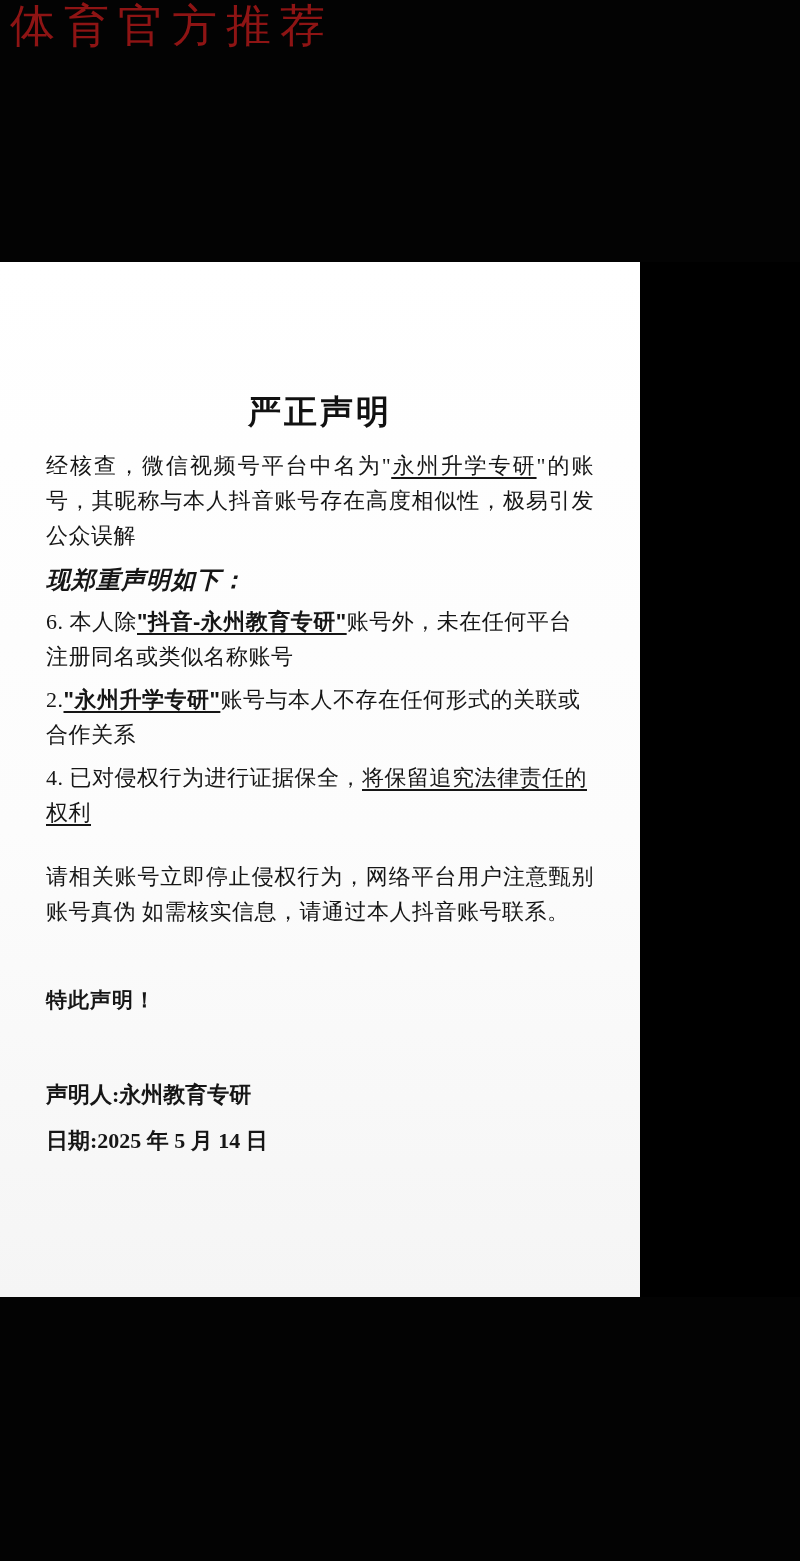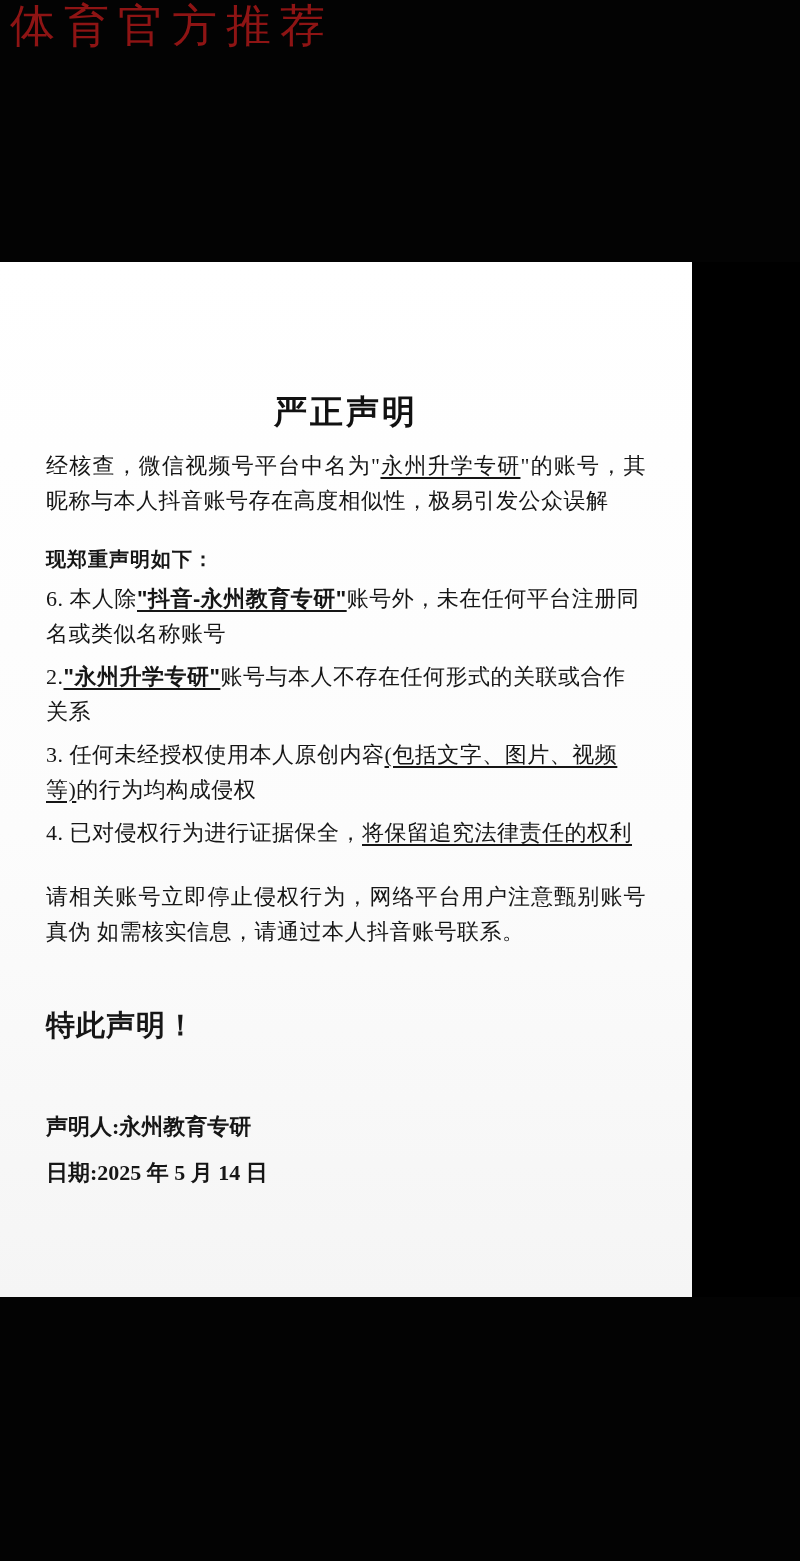--- a/index.html
+++ b/index.html
@@ -26,21 +26,21 @@
     font-size: 45px;
     font-weight: 400;
     color: #8e1414;
     letter-spacing: 9px;
     white-space: nowrap;
   }
   
   .paper {
     position: absolute;
     left: 0; top: 262px;
-    width: 692px; height: 1035px;
+    width: 640px; height: 1035px;
     background: linear-gradient(180deg, #ffffff 0%, #fcfcfc 55%, #f5f5f5 100%);
     color: #161616;
   }
   .paper-inner {
     position: relative;
     padding: 0 46px;
   }
   .doc-title {
     margin-top: 128px;
     text-align: center;
@@ -53,40 +53,41 @@
   .para {
     font-size: 22px;
     line-height: 35px;
     text-align: justify;
     letter-spacing: 0.5px;
   }
   .p1 { margin-top: 80px; }
   .p2 { margin-top: 13px; }
   .p3 { margin-top: 29px; }
   .declare-heading {
-    margin-top: 28px;
-    font-size: 20px;
+    margin-top: 11px;
+    font-size: 24px;
     font-weight: 700;
     font-family: "Liberation Sans", sans-serif;
     letter-spacing: 1px;
+    font-style: italic;
   }
   .item {
     margin-top: 8px;
     font-size: 22px;
     line-height: 35px;
     letter-spacing: 0.5px;
   }
   .u { text-decoration: underline; text-underline-offset: 4px; }
   .b {
     font-weight: 700;
     font-family: "Liberation Sans", sans-serif;
   }
   .closing {
     margin-top: 57px;
-    font-size: 29px;
+    font-size: 21px;
     font-weight: 700;
     font-family: "Liberation Sans", sans-serif;
     letter-spacing: 1px;
   }
   .signature {
     margin-top: 66px;
     text-align: left;
     padding-right: 24px;
     font-weight: 700;
     font-size: 22px;
@@ -117,21 +118,20 @@
 
 
       <div class="para p2"><span>经核查，微信视频号平台中名为"</span><span class="u">永州升学专研</span><span>"的账号，其昵称与本人抖音账号存在高度相似性，极易引发公众误解</span></div>
 
       <div class="declare-heading">现郑重声明如下：</div>
 
       <div class="item"><span>6. 本人除</span><span class="u b">"抖音-永州教育专研"</span><span>账号外，未在任何平台注册同名或类似名称账号</span></div>
 
       <div class="item"><span>2.</span><span class="u b">"永州升学专研"</span><span>账号与本人不存在任何形式的关联或合作关系</span></div>
 
-      <div class="item"><span>3. 任何未经授权使用本人原创内容</span><span class="u">(包括文字、图片、视频等)</span><span>的行为均构成侵权</span></div>
 
       <div class="item"><span>4. 已对侵权行为进行证据保全，</span><span class="u">将保留追究法律责任的权利</span><span></span></div>
 
       <div class="para p3">请相关账号立即停止侵权行为，网络平台用户注意甄别账号真伪  如需核实信息，请通过本人抖音账号联系。</div>
 
       <div class="closing">特此声明！</div>
 
       <div class="signature">
         <div class="sig-line">声明人:永州教育专研</div>
         <div class="date-line">日期:2025 年 5 月 14 日</div>

